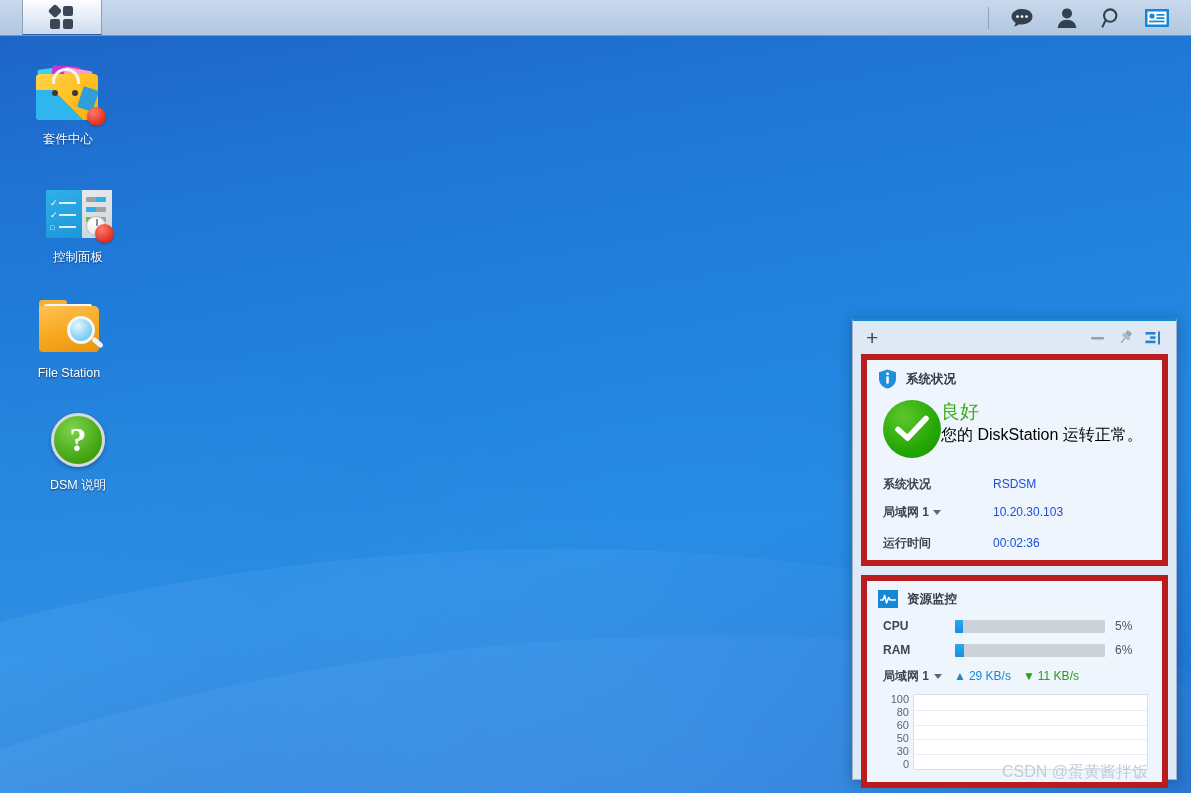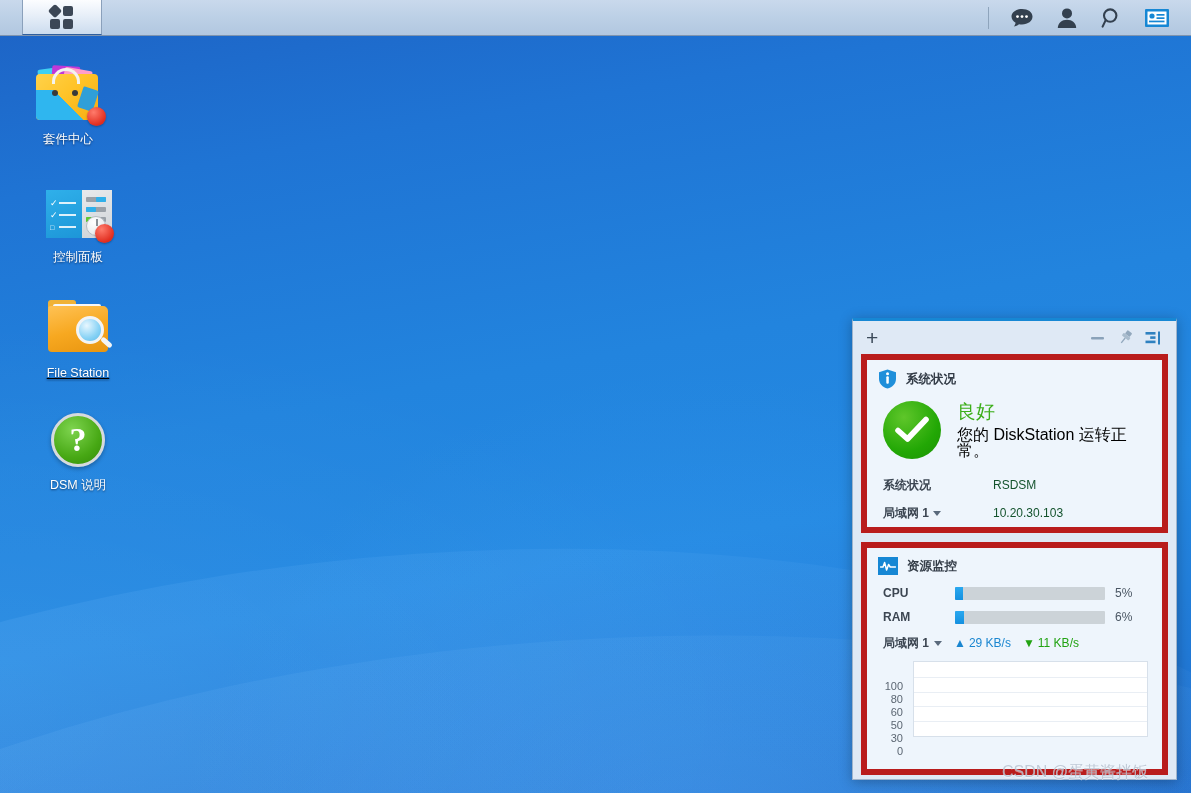--- a/index.html
+++ b/index.html
@@ -212,36 +212,36 @@
   .wcard-head {
     display:flex; align-items:center; gap:9px; padding:9px 11px 6px 11px;
   }
   .wcard-head .title { font-size:12.5px; color:#333c47; font-weight:bold; }
 
   .shield {
     width:19px; height:20px; position:relative; flex:0 0 auto;
   }
   .shield svg { display:block; }
 
-  #health-body { display:flex; align-items:center; padding:5px 11px 12px 16px; gap:16px; }
+  #health-body { display:flex; align-items:flex-start; padding:5px 11px 12px 16px; }
   .check-circle {
     width:58px; height:58px; border-radius:50%; flex:0 0 auto;
     background:radial-gradient(circle at 36% 28%, #5fc62a, #22a705 62%, #1b9104);
     display:flex; align-items:center; justify-content:center;
   }
   #health-text .status {
     font-size:19px; color:#3cae1a; line-height:24px; margin-bottom:3px;
   }
   #health-text .desc { font-size:16px; color:#000000; line-height:16px; }
 
   .info-row {
     display:flex; padding:0 11px 0 16px; height:28px; align-items:center;
   }
   .info-row .k { width:110px; font-size:12px; color:#3c4652; font-weight:bold; display:flex; align-items:center; gap:4px; }
-  .info-row .v { font-size:12px; color:#14532d; }
+  .info-row .v { font-size:12px; color:#1d4ed8; }
   .caret {
     width:0; height:0; border-left:4px solid transparent; border-right:4px solid transparent;
     border-top:5px solid #5a6a7c; display:inline-block; cursor:pointer;
   }
 
   .monitor-icon {
     width:20px; height:18px; border:2px solid #1687d4; background:#1687d4;
     display:flex; align-items:center; justify-content:center; flex:0 0 auto;
   }
 
@@ -256,21 +256,21 @@
   #net-row { display:flex; align-items:center; padding:0 11px 0 16px; height:28px; gap:12px; }
   #net-row .lbl { font-size:12px; font-weight:bold; color:#3c4652; display:flex; align-items:center; gap:5px; }
   .rate { font-size:12px; display:flex; align-items:center; gap:3px; }
   .rate.up { color:#1a86d0; }
   .rate.down { color:#22a312; }
   .arrow { font-size:12px; line-height:12px; }
 
   #chart-wrap { display:flex; padding:4px 14px 12px 10px; }
   #y-axis {
     width:36px; display:flex; flex-direction:column; justify-content:space-between;
-    text-align:right; padding-right:10px; height:76px;margin-top:20px;
+    text-align:right; padding-right:4px; height:76px;
   }
   #y-axis span { font-size:11px; color:#5b6672; line-height:11px; }
   #plot {
     flex:1; height:76px; background:#ffffff; border:1px solid #d7e0ea; position:relative;
   }
   #plot .gl { position:absolute; left:0; right:0; height:1px; background:#e9eef4; }
 
   #watermark {
     position:absolute; left:1002px; top:762px; z-index:60;
     font-size:16px; color:#b9c4d2; opacity:0.85;
@@ -372,21 +372,21 @@
         <i class="b2x"></i>
       <i class="b3"></i>
         <i class="b3x"></i>
     </div>
     <div class="cp-knob"></div>
     <div class="badge" style="right:24px; bottom:-1px;"></div>
   </div>
   <div class="cap">控制面板</div>
 </div>
 
-<div class="desk-icon" style="left:18px; top:296px;text-decoration:underline;">
+<div class="desk-icon" style="left:9px; top:296px;">
   <div class="art">
     <div class="fs-tab"></div>
     <div class="fs-paper"></div>
     <div class="fs-folder"></div>
     <div class="fs-handle"></div>
     <div class="fs-lens"></div>
   </div>
   <div class="cap">File Station</div>
 </div>
 
@@ -461,20 +461,24 @@
     </div>
 
     <div class="info-row">
       <div class="k">
         <span>局域网 1</span>
         <span class="caret"></span>
       </div>
       <div class="v">10.20.30.103</div>
     </div>
 
+    <div class="info-row" style="height:34px;">
+      <div class="k">运行时间</div>
+      <div class="v">00:02:36</div>
+    </div>
   </div>
 
   <div class="wcard" style="margin-bottom:0;">
     <div class="wcard-head">
       <div class="monitor-icon">
         <svg width="16" height="12" viewBox="0 0 16 12">
           <polyline points="0.5,7 3,7 4.6,2.5 6.6,10 8.6,4.5 10.2,7 15.5,7" fill="none" stroke="#fff" stroke-width="1.5" stroke-linecap="round" stroke-linejoin="round"></polyline>
         </svg>
       </div>
       <div class="title">资源监控</div>

